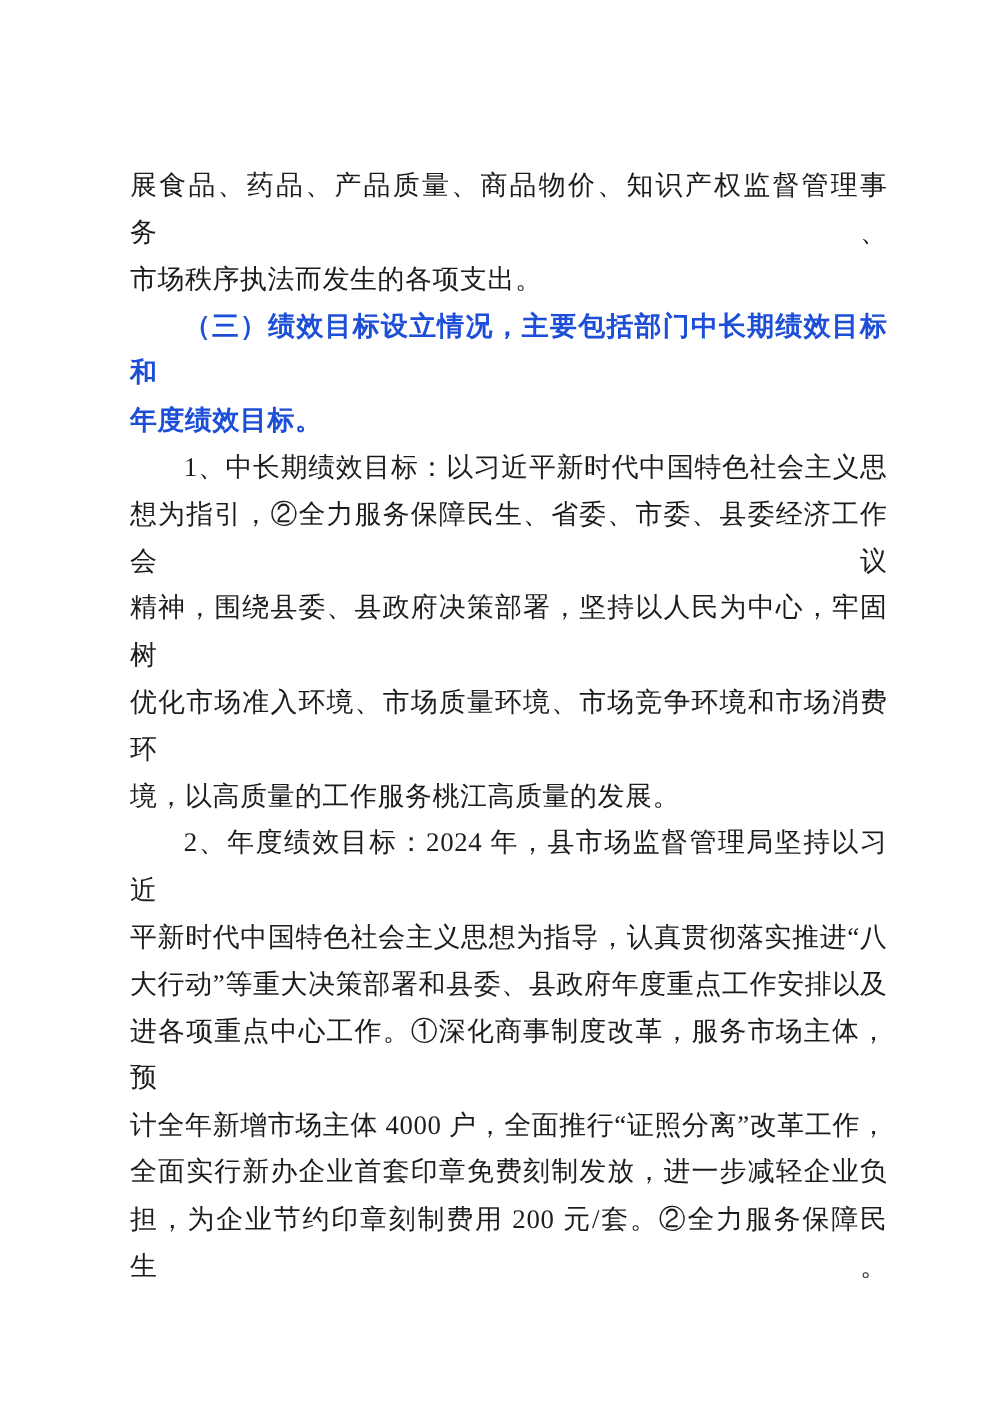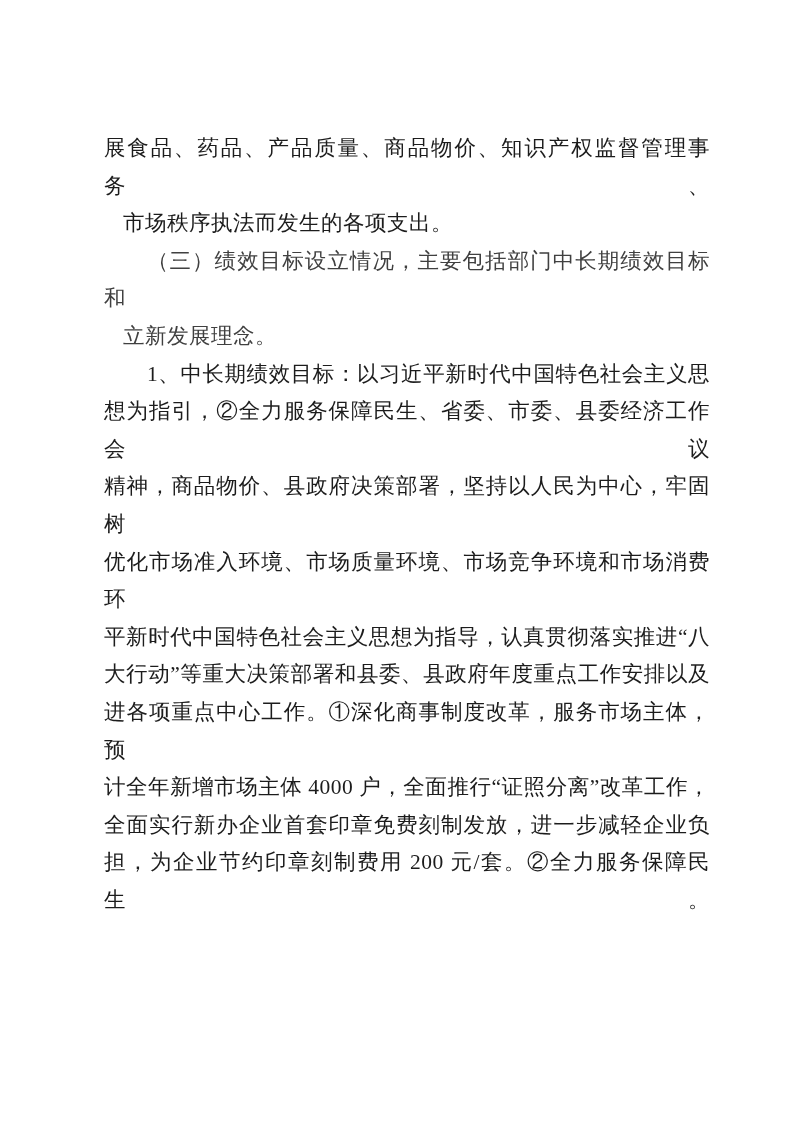--- a/index.html
+++ b/index.html
@@ -30,54 +30,55 @@
     line-height: 37.6px;
     color: #1c1c1c;
     letter-spacing: 0.5px;
     text-align: justify;
     text-align-last: justify;
     white-space: pre-wrap;
   }
   .line.para-end {
     text-align: center;
     text-align-last: left;
-    margin-left: 19px;
   }
   .line.indent {
     text-indent: 2em;
   }
   .para.heading .line {
-    font-weight: normal;
-    color: #404040;
+    font-weight: bold;
+    color: #1d4ed8;
   }
 </style>
 </head>
 <body>
 
 <div class="page">
   <div class="content">
 
     <div class="para">
       <div class="line">展食品、药品、产品质量、商品物价、知识产权监督管理事务、</div>
       <div class="line para-end">市场秩序执法而发生的各项支出。</div>
     </div>
 
     <div class="para heading">
       <div class="line indent">（三）绩效目标设立情况，主要包括部门中长期绩效目标和</div>
-      <div class="line para-end">立新发展理念。</div>
+      <div class="line para-end">年度绩效目标。</div>
     </div>
 
     <div class="para">
       <div class="line indent">1、中长期绩效目标：以习近平新时代中国特色社会主义思</div>
       <div class="line">想为指引，②全力服务保障民生、省委、市委、县委经济工作会议</div>
-      <div class="line">精神，商品物价、县政府决策部署，坚持以人民为中心，牢固树</div>
+      <div class="line">精神，围绕县委、县政府决策部署，坚持以人民为中心，牢固树</div>
       <div class="line">优化市场准入环境、市场质量环境、市场竞争环境和市场消费环</div>
+      <div class="line para-end">境，以高质量的工作服务桃江高质量的发展。</div>
     </div>
 
     <div class="para">
+      <div class="line indent">2、年度绩效目标：2024 年，县市场监督管理局坚持以习近</div>
       <div class="line">平新时代中国特色社会主义思想为指导，认真贯彻落实推进“八</div>
       <div class="line">大行动”等重大决策部署和县委、县政府年度重点工作安排以及</div>
       <div class="line">进各项重点中心工作。①深化商事制度改革，服务市场主体，预</div>
       <div class="line">计全年新增市场主体 4000 户，全面推行“证照分离”改革工作，</div>
       <div class="line">全面实行新办企业首套印章免费刻制发放，进一步减轻企业负</div>
       <div class="line">担，为企业节约印章刻制费用 200 元/套。②全力服务保障民生。</div>
 
     </div>
 
   </div>

